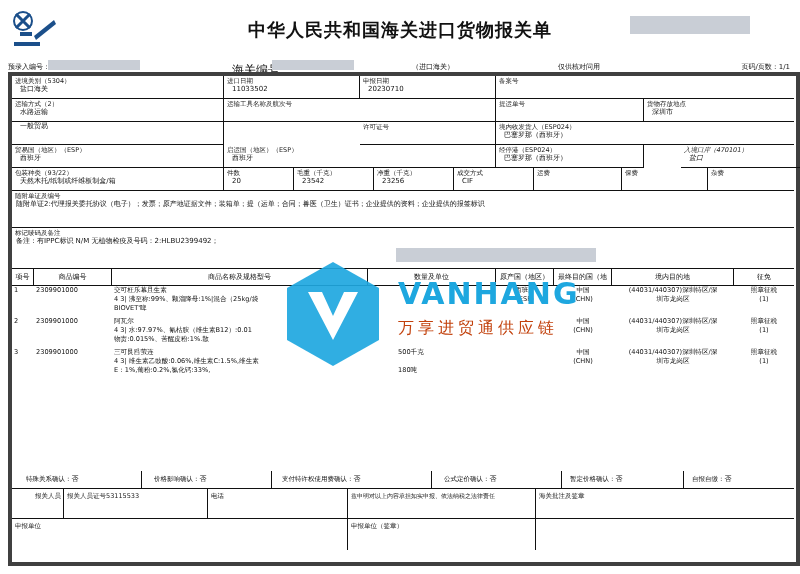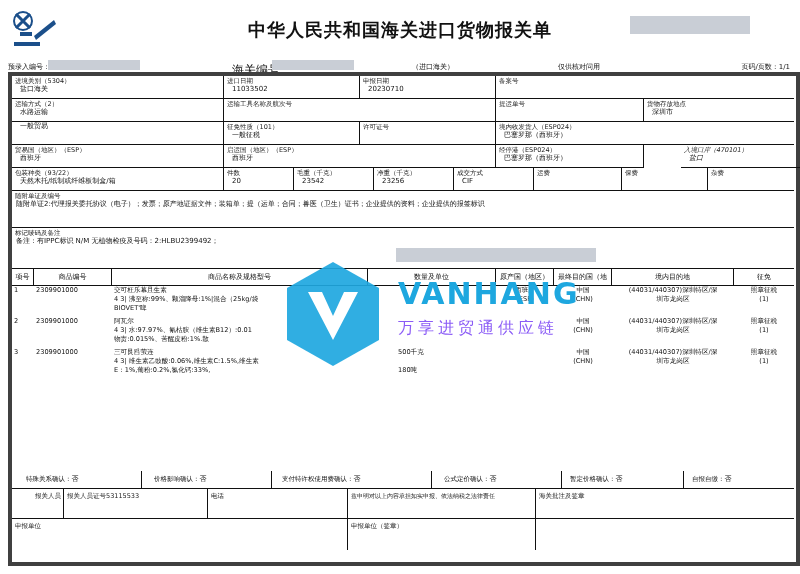--- a/index.html
+++ b/index.html
@@ -35,21 +35,21 @@
   .cell .lbl{display:block;font-size:6.5px;color:#222;padding:1px 2px 0 3px;line-height:8px;}
   .cell .val{display:block;font-size:7px;color:#111;padding:0 2px 0 8px;line-height:9px;}
   .nb{border-right:none;}
   .nbb{border-bottom:none;}
   .ctr{text-align:center;}
 
   
   .wm{position:absolute;left:278px;top:258px;width:470px;height:110px;pointer-events:none;}
   .wm-hex{position:absolute;left:0;top:0;}
   .wm-text{position:absolute;left:120px;top:18px;font-size:30px;font-weight:bold;color:#1ea7df;letter-spacing:2px;}
-  .wm-text2{position:absolute;left:120px;top:60px;font-size:16px;color:#8b5cf6;letter-spacing:4px;}
+  .wm-text2{position:absolute;left:120px;top:60px;font-size:16px;color:#c2410c;letter-spacing:4px;}
   .wm-redact{position:absolute;left:118px;top:-10px;width:200px;height:14px;background:#c9ced6;}
 </style>
 </head>
 <body>
 
 <div class="page">
 
   <svg class="logo" viewBox="0 0 48 44">
     <path d="M6 6 L20 20 M20 6 L6 20" stroke="#1b4f8a" stroke-width="3" fill="none"></path>
     <circle cx="13" cy="13" r="9" stroke="#1b4f8a" stroke-width="2" fill="none"></circle>
@@ -101,24 +101,20 @@
       <span class="lbl">提运单号</span>
       <span class="val"></span>
     </div>
     <div class="cell nb" style="left:632px;top:23px;width:150px;height:23px;">
       <span class="lbl">货物存放地点</span>
       <span class="val">深圳市</span>
     </div>
 
     <div class="cell" style="left:0;top:46px;width:212px;height:23px;">
       <span class="val">一般贸易</span>
-    </div>
-    <div class="cell" style="left:212px;top:46px;width:136px;height:23px;">
-      <span class="lbl">征免性质（101）</span>
-      <span class="val">一般征税</span>
     </div>
     <div class="cell" style="left:348px;top:46px;width:136px;height:23px;">
       <span class="lbl">许可证号</span>
       <span class="val"></span>
     </div>
     <div class="cell nb" style="left:484px;top:46px;width:298px;height:23px;">
       <span class="lbl">境内收发货人（ESP024）</span>
       <span class="val">巴塞罗那（西班牙）</span>
     </div>
 

